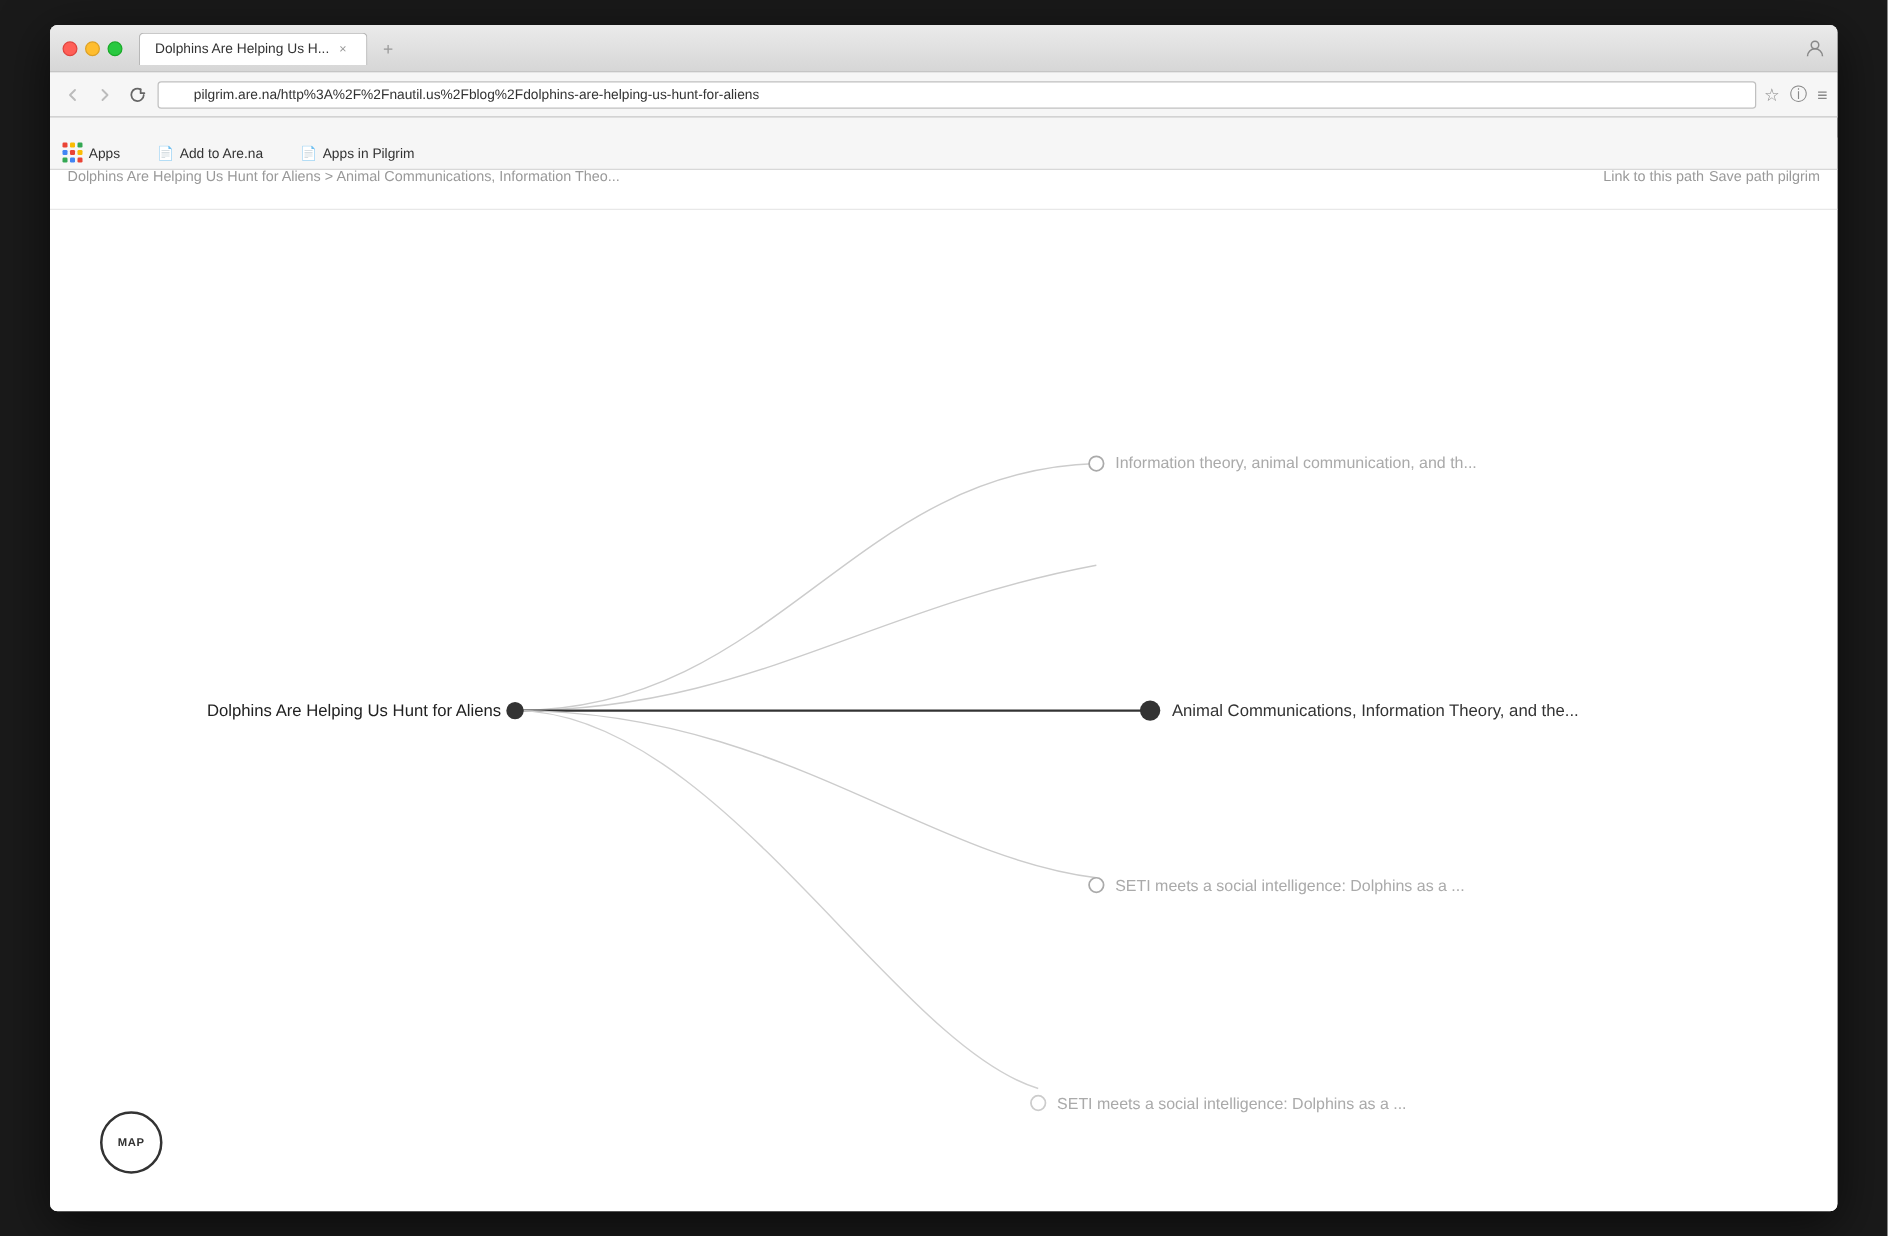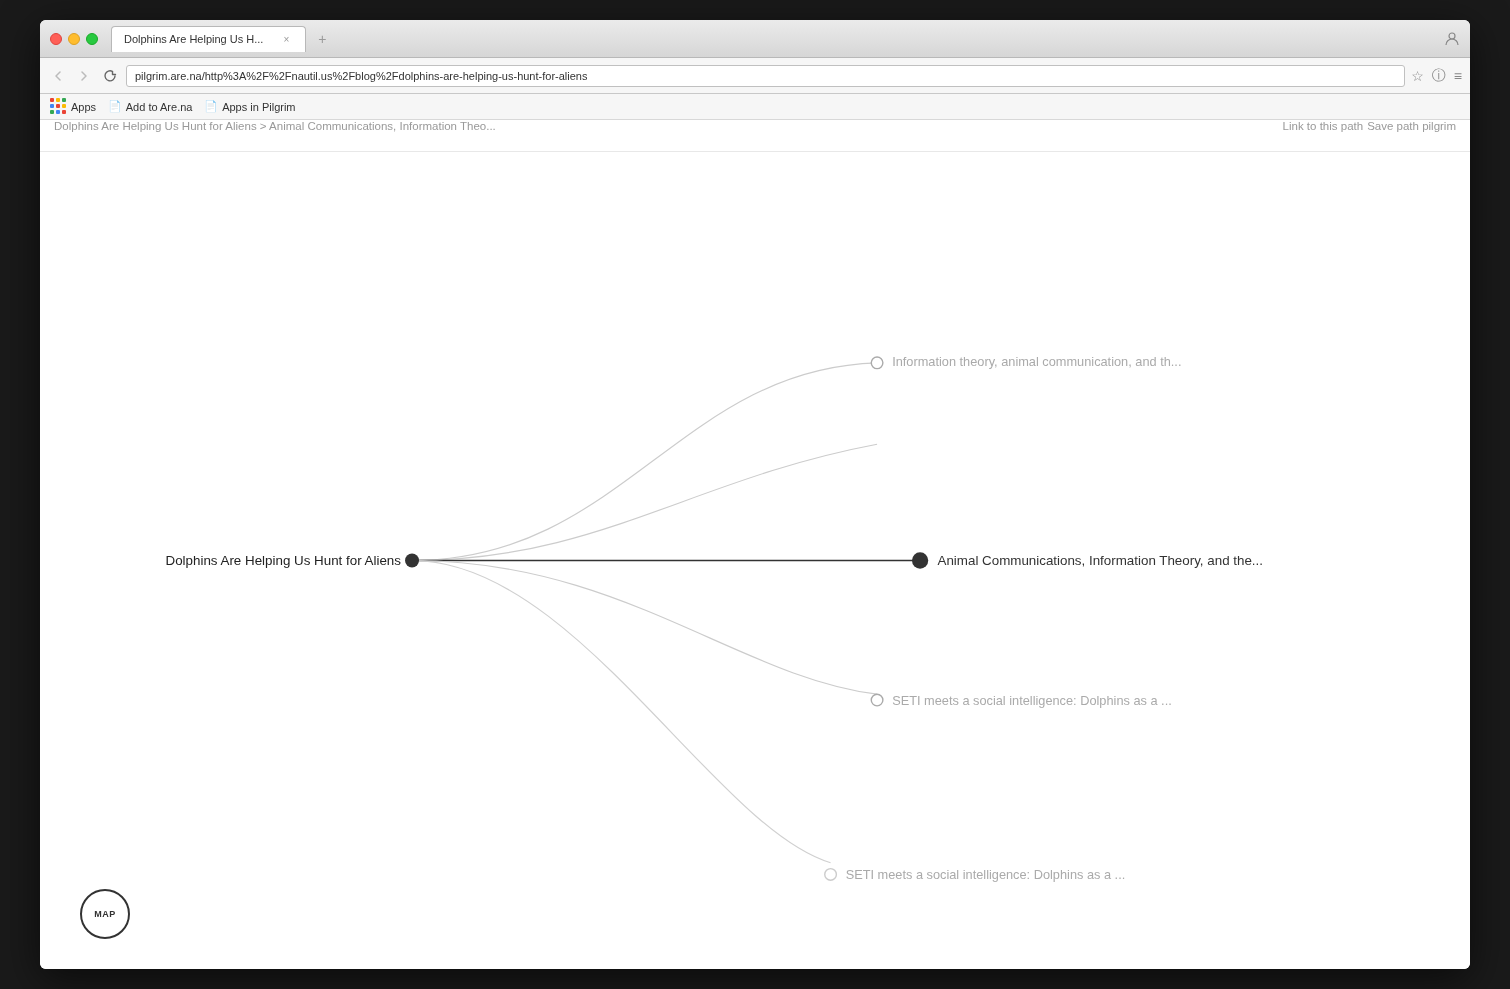--- a/index.html
+++ b/index.html
@@ -61,21 +61,21 @@
     .tab {
       background: #fff;
       border: 1px solid #b8b8b8;
       border-bottom: none;
       border-radius: 4px 4px 0 0;
       padding: 4px 12px;
       font-size: 11px;
       color: #333;
       display: flex;
       align-items: center;
-      gap: 16px;
+      gap: 4px;
       max-width: 200px;
       height: 26px;
     }
 
     .tab-title {
       overflow: hidden;
       text-overflow: ellipsis;
       white-space: nowrap;
       font-size: 11px;
     }
@@ -168,20 +168,21 @@
       display: flex;
       align-items: center;
     }
 
     .url-text {
       font-size: 11px;
       color: #333;
       overflow: hidden;
       text-overflow: ellipsis;
       white-space: nowrap;
+      margin-left: 20px;
     }
 
     .address-right {
       display: flex;
       gap: 8px;
       align-items: center;
     }
 
     .addr-icon {
       color: #888;
@@ -190,22 +191,23 @@
     }
 
     
     .bookmarks-bar {
       background: #f6f6f6;
       border-bottom: 1px solid #d8d8d8;
       height: 26px;
       display: flex;
       align-items: center;
       padding: 0 10px;
-      gap: 12px;
+      gap: 30px;
       flex-shrink: 0;
+      margin-top: 16px;
     }
 
     .bookmark-apps {
       display: flex;
       align-items: center;
       gap: 4px;
       font-size: 11px;
       color: #333;
       cursor: pointer;
     }

